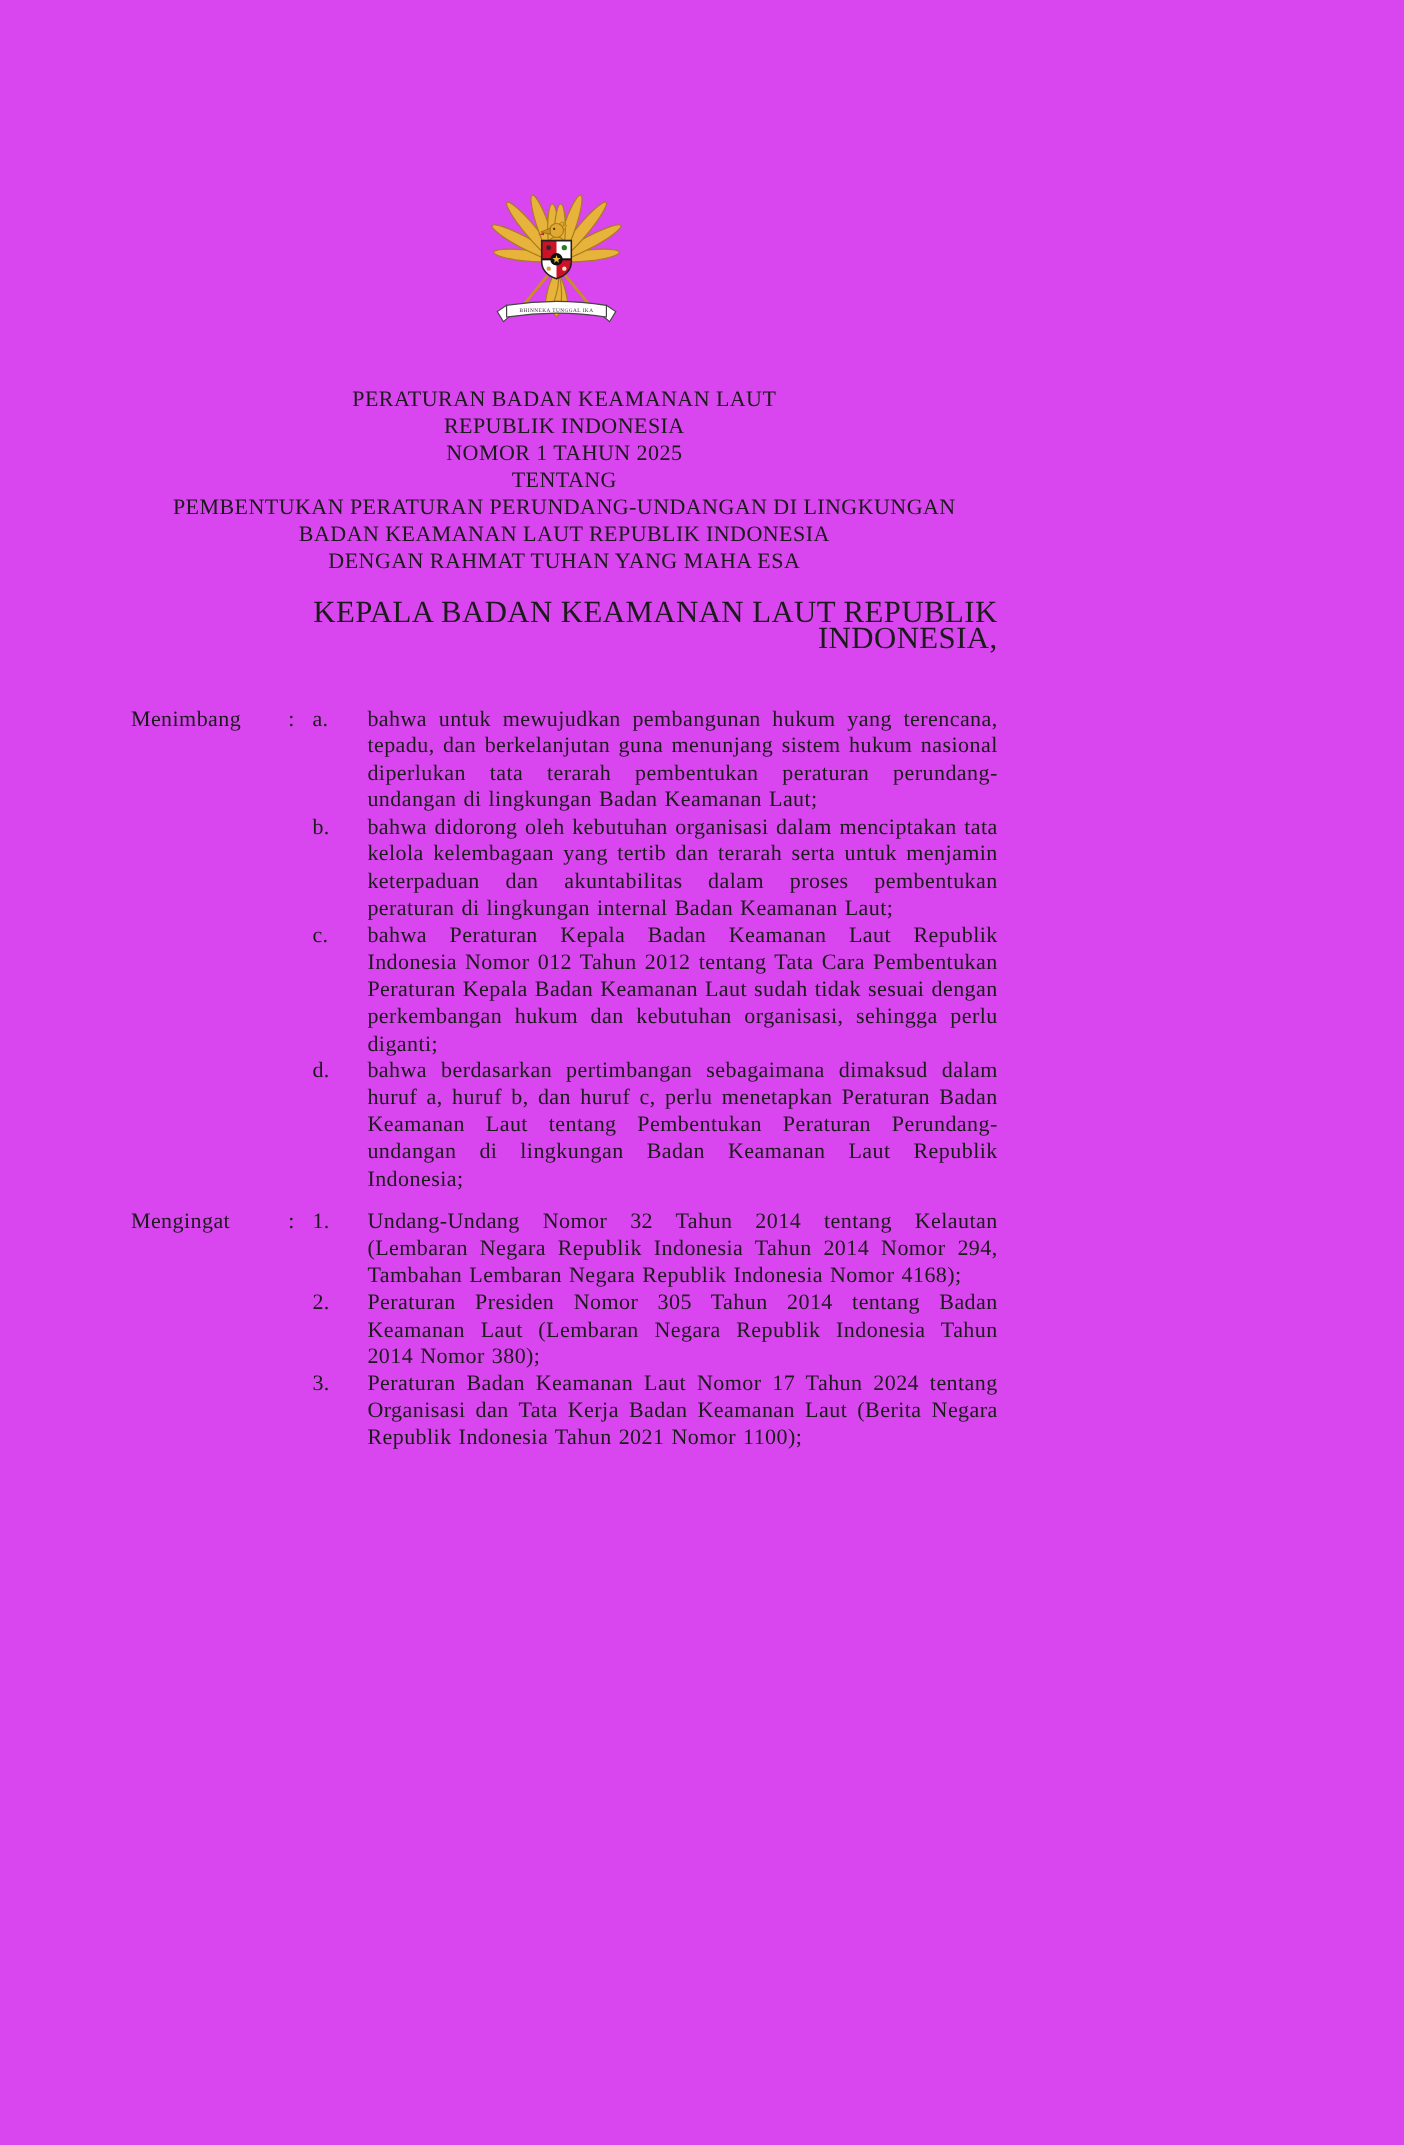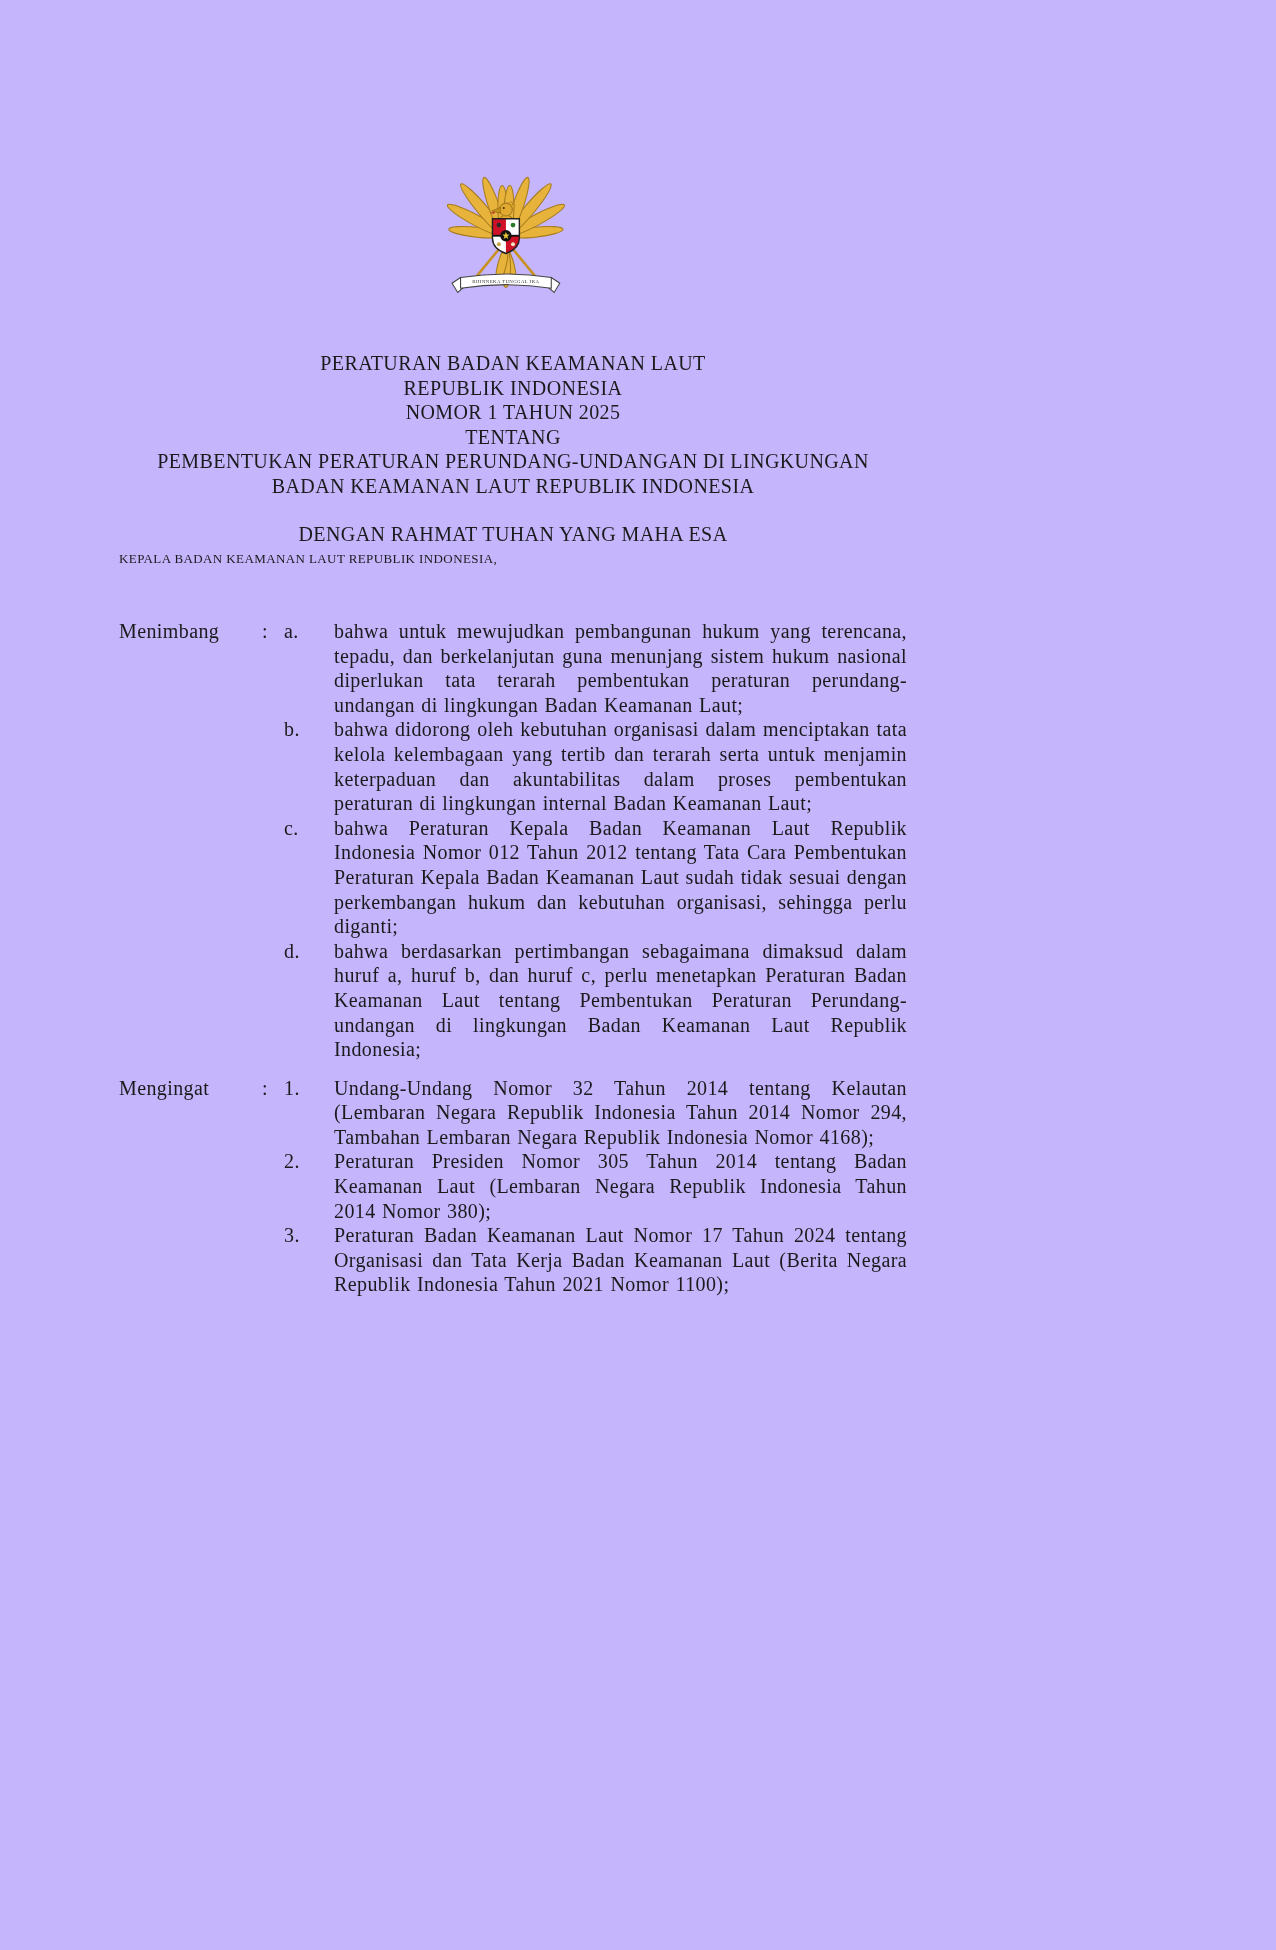--- a/index.html
+++ b/index.html
@@ -4,21 +4,21 @@
 <style>
   html, body {
     margin: 0;
     padding: 0;
     background: #ffffff;
   }
   .page {
     position: relative;
     width: 1276px;
     height: 1950px;
-    background: #c4b5fd;
+    background: #d946ef;
     font-family: "Liberation Serif", serif;
     color: #1b1b1b;
     overflow: hidden;
   }
   .content {
     position: absolute;
     left: 119px;
     top: 0;
     width: 788px;
   }
@@ -29,29 +29,29 @@
   }
   .emblem svg { display: block; }
   .title-block {
     margin-top: 38px;
     text-align: center;
     font-size: 20px;
     line-height: 24.5px;
     letter-spacing: 0.4px;
   }
   .invocation {
-    margin-top: 24px;
     text-align: center;
     font-size: 20px;
     line-height: 24.5px;
     letter-spacing: 0.4px;
   }
   .official {
-    text-align: left;
-    font-size: 13px;
+    margin-top: 22px;
+    text-align: right;
+    font-size: 28px;
     line-height: 24.5px;
     letter-spacing: 0.4px;
   }
   .section {
     display: grid;
     grid-template-columns: 143px 22px 1fr;
     font-size: 20px;
     line-height: 24.6px;
     letter-spacing: 0.4px;
   }

